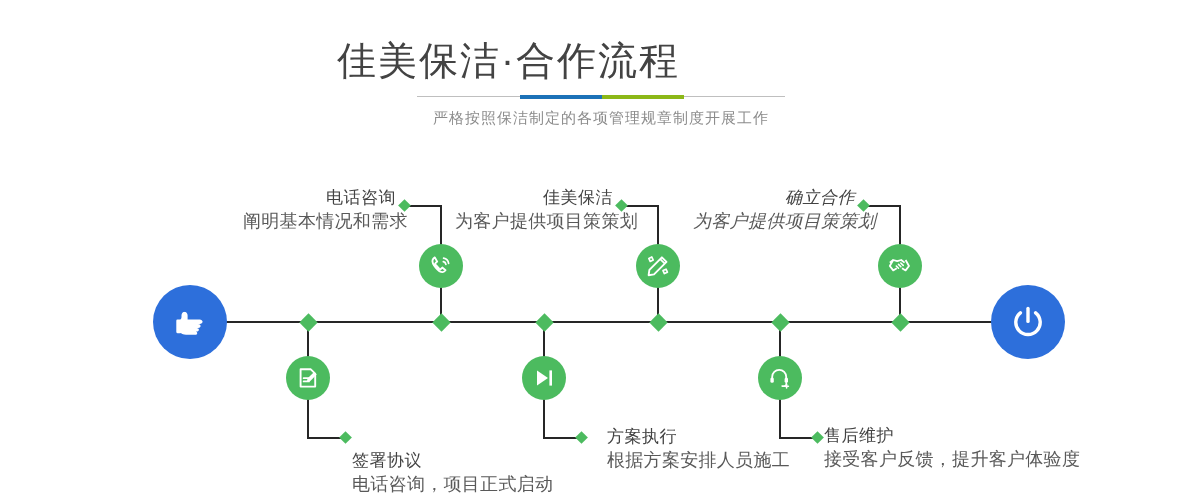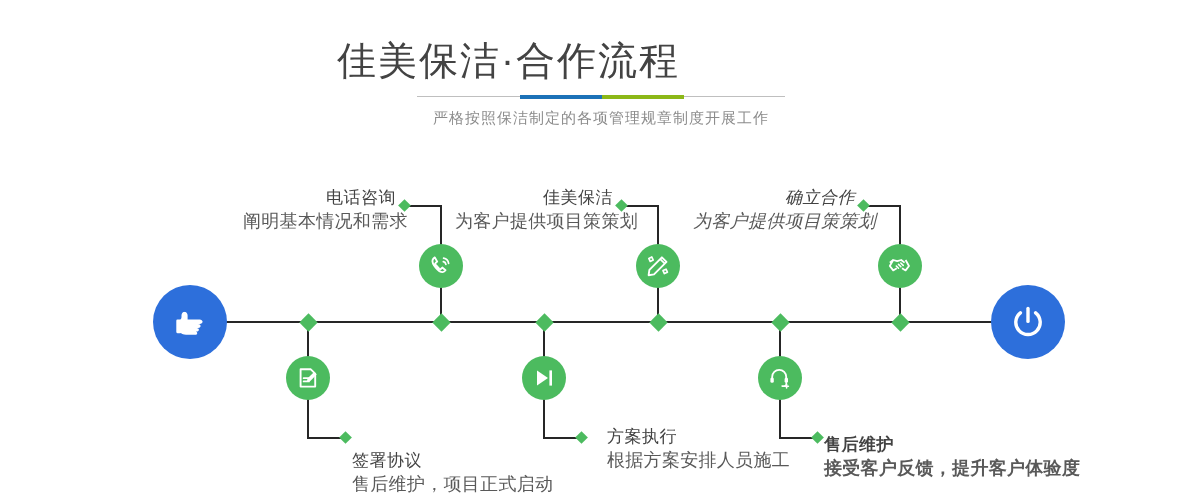--- a/index.html
+++ b/index.html
@@ -123,21 +123,21 @@
       <svg width="26" height="26" viewBox="0 0 26 26">
         <path fill="none" stroke="#ffffff" stroke-width="1.9" stroke-linejoin="round" d="M5.6 4.3h10.2l4.4 4.4v12.9H5.6z"></path>
         <line x1="8.6" y1="13.2" x2="15.4" y2="13.2" stroke="#ffffff" stroke-width="1.7" stroke-linecap="round"></line>
         <line x1="8.6" y1="16.4" x2="14.0" y2="16.4" stroke="#ffffff" stroke-width="1.7" stroke-linecap="round"></line>
         <path fill="#ffffff" d="M19.1 7.0l2.6 2.6-6.6 6.6-3.3 .7 .7-3.3z"></path>
       </svg>
     </span>
   </div>
   <div class="lbl dn" style="left:352px;top:449px;width:230px;">
     <div class="t">签署协议</div>
-    <div class="s">售后维护，项目正式启动</div>
+    <div class="s">电话咨询，项目正式启动</div>
   </div>
 
   <div class="connector vline" style="left: 657px; top: 205px; height: 116px; background: rgb(38, 38, 38);"></div>
   <div class="connector hline" style="left: 621px; top: 205px; width: 37px; background: rgb(38, 38, 38);"></div>
   <div class="diamond sm" style="left: 617px; top: 201px; background: rgb(76, 187, 95);"></div>
   <div class="diamond" style="left: 652px; top: 316px; background: rgb(76, 187, 95);"></div>
   <div class="node" style="left: 636px; top: 244px; background: rgb(76, 187, 95);">
     <span>
       <svg width="26" height="26" viewBox="0 0 26 26">
         <path fill="none" stroke="#ffffff" stroke-width="1.9" stroke-linejoin="round" d="M16.9 4.3l4.6 4.6L9.0 21.4l-5.4 .8 .8-5.4z"></path>
@@ -197,18 +197,18 @@
       <svg width="26" height="26" viewBox="0 0 26 26">
         <path fill="none" stroke="#ffffff" stroke-width="1.8" stroke-linecap="round" d="M5.2 13.4v-1.6a7.0 7.0 0 0 1 14.0 0v1.6"></path>
         <rect x="3.4" y="12.4" width="3.4" height="5.4" rx="1.5" fill="#ffffff"></rect>
         <rect x="17.6" y="12.4" width="3.4" height="5.4" rx="1.5" fill="#ffffff"></rect>
         <path fill="none" stroke="#ffffff" stroke-width="1.6" stroke-linecap="round" d="M19.3 17.8v1.3a2.0 2.0 0 0 1-2.0 2.0h-2.2"></path>
         <line x1="19.6" y1="19.4" x2="19.6" y2="23.0" stroke="#ffffff" stroke-width="1.6" stroke-linecap="round"></line>
         <line x1="17.8" y1="21.2" x2="21.4" y2="21.2" stroke="#ffffff" stroke-width="1.6" stroke-linecap="round"></line>
       </svg>
     </span>
   </div>
-  <div class="lbl dn" style="left:824px;top:433px;width:260px;font-weight:bold;">
+  <div class="lbl dn" style="left:824px;top:424px;width:260px;">
     <div class="t">售后维护</div>
     <div class="s">接受客户反馈，提升客户体验度</div>
   </div>
 
 </div>
 
 </body></html>

